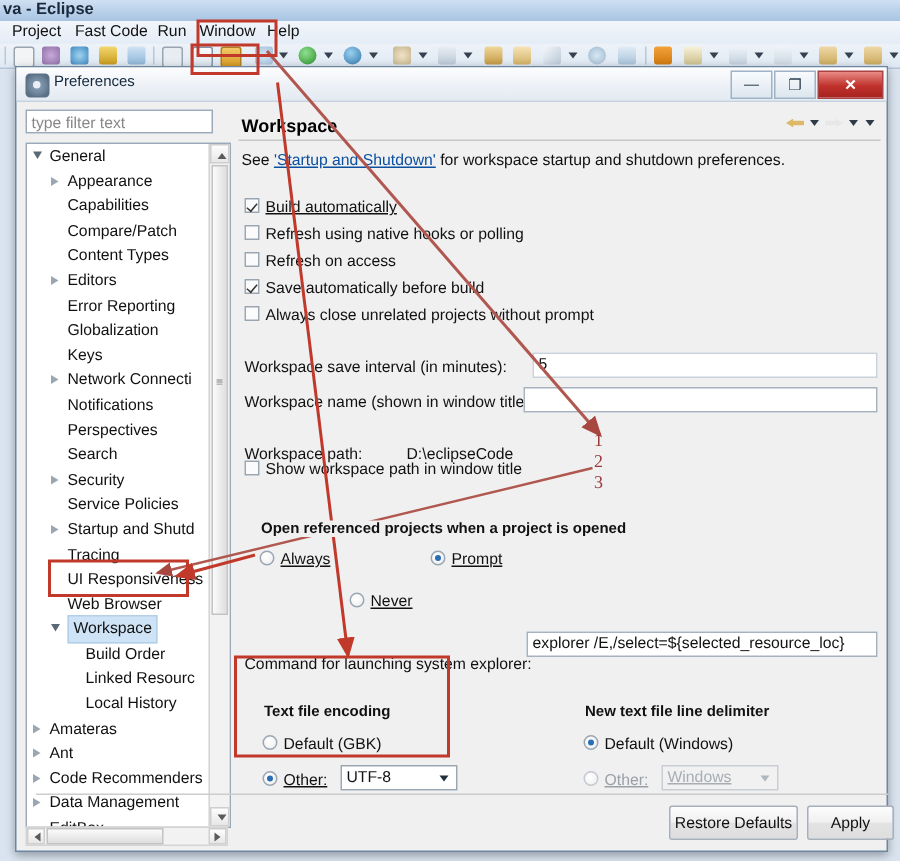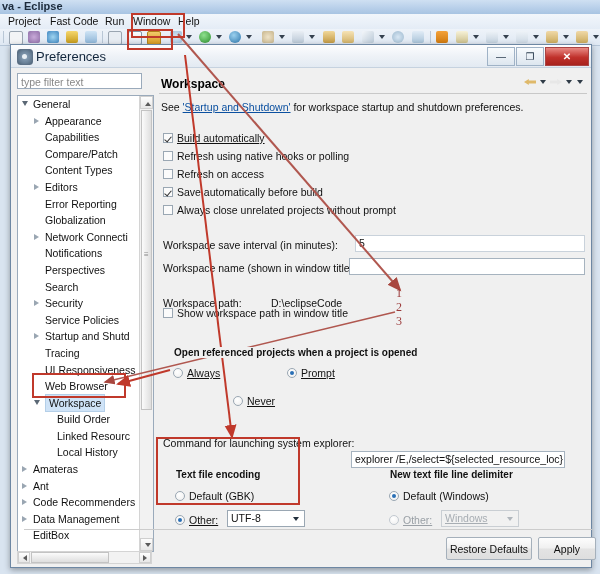--- a/index.html
+++ b/index.html
@@ -74,21 +74,21 @@
     border-radius: 3px;
     background: radial-gradient(circle at 50% 50%, #8fa6bd 0%, #6b8299 60%, #4e6377 100%);
     border: 1px solid #5d7187;
   }
   .dlg-icon::after{
     content:""; position:absolute; left:4px; top:4px; width:5px; height:5px;
     border-radius:50%; background:#e9eff5;
   }
   .dlg-title {
     position: absolute; left: 25px; top: 4px;
-    font-size: 13px; color: #12263c; white-space: nowrap;
+    font-size: 10px; color: #12263c; white-space: nowrap;
   }
   .win-btns { position: absolute; right: 2px; top: 2px; display: flex; gap: 1px; }
   .win-btn {
     width: 26px; height: 17px;
     border: 1px solid #9fb2c6;
     background: linear-gradient(180deg,#f8fbfd 0%, #dde6ef 100%);
     display: flex; align-items: center; justify-content: center;
     font-size: 10px; color: #2a3c4e;
   }
   .win-btn.close {
@@ -407,20 +407,23 @@
               <span class="twisty-c" style="left: 16px;"></span>
               <span class="lbl" style="left: 27px;">Editors</span>
             </div>
             <div class="tnode">
               <span class="lbl" style="left: 27px;">Error Reporting</span>
             </div>
             <div class="tnode">
               <span class="lbl" style="left: 27px;">Globalization</span>
             </div>
             <div class="tnode">
+              <span class="lbl" style="left: 27px;">Keys</span>
+            </div>
+            <div class="tnode">
               <span class="twisty-c" style="left: 16px;"></span>
               <span class="lbl" style="left: 27px;">Network Connecti</span>
             </div>
             <div class="tnode">
               <span class="lbl" style="left: 27px;">Notifications</span>
             </div>
             <div class="tnode">
               <span class="lbl" style="left: 27px;">Perspectives</span>
             </div>
             <div class="tnode">
@@ -545,21 +548,21 @@
           <span class="rad"></span><span class="u">Always</span>
         </div>
         <div class="radio-row" style="left:74px; top:296px;margin-top:28px;">
           <span class="rad"></span><span class="u">Never</span>
         </div>
         <div class="radio-row" style="left:128px; top:296px;">
           <span class="rad sel"></span><span class="u">Prompt</span>
         </div>
 
         <div class="fld-label" style="left:4px; top:366px;">Command for launching system explorer:</div>
-        <div class="txt-input" style="left:192px; top:380px; width:214px;">explorer /E,/select=${selected_resource_loc}</div>
+        <div class="txt-input" style="left:192px; top:350px; width:234px;">explorer /E,/select=${selected_resource_loc}</div>
 
         <div class="group-title" style="left:14px; top:398px; background:#f0f0f0; padding:0 3px; z-index:2;">Text file encoding</div>
         <div class="radio-row" style="left:16px; top:419px;">
           <span class="rad"></span><span>Default (GBK)</span>
         </div>
         <div class="radio-row" style="left:16px; top:443px;">
           <span class="rad sel"></span><span class="u">Other:</span>
         </div>
         <div class="combo" style="left:68px; top:439px; width:78px;">
           <span>UTF-8</span>

